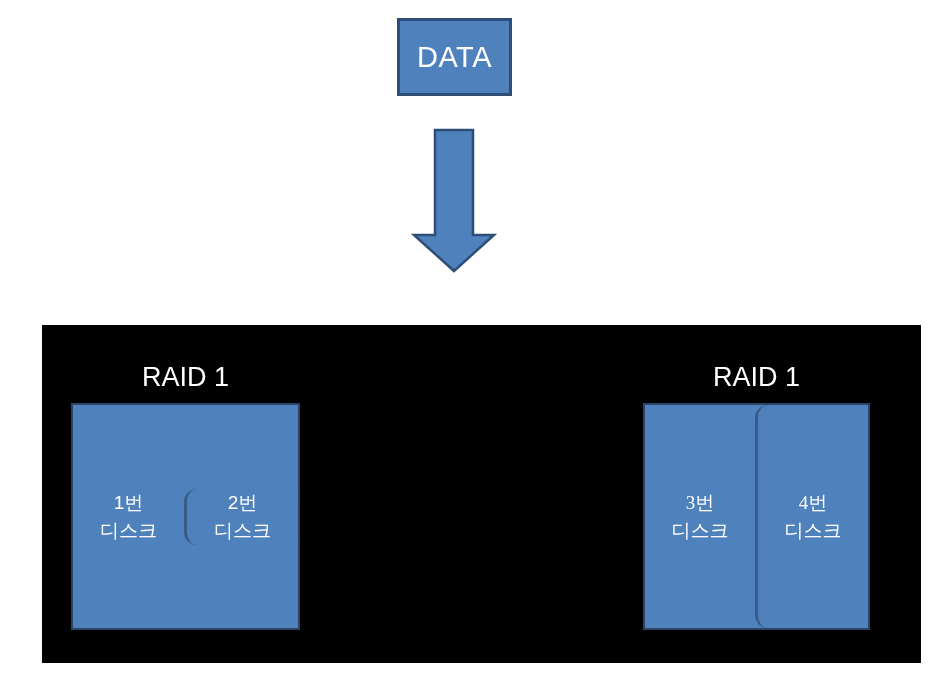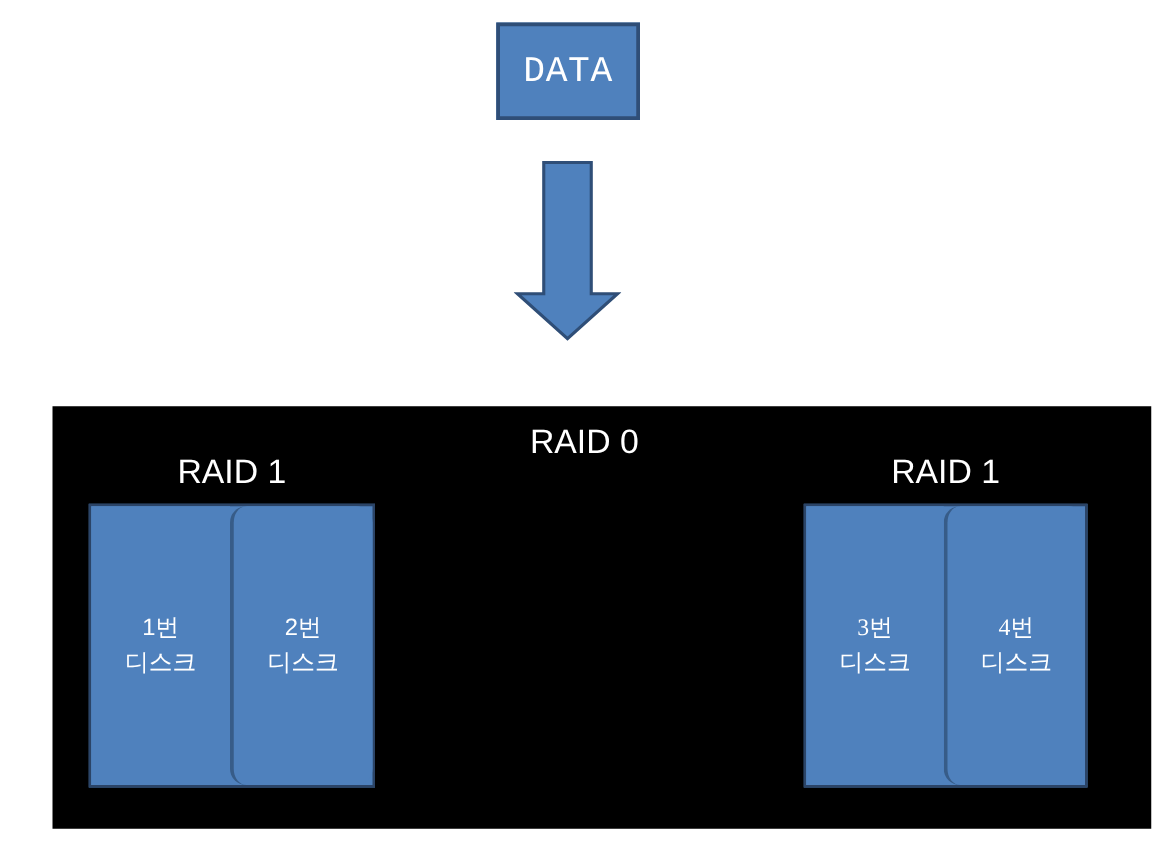--- a/index.html
+++ b/index.html
@@ -24,21 +24,20 @@
   .data-box {
     position: absolute;
     left: 397px; top: 18px;
     width: 115px; height: 78px;
     background: var(--shape-fill);
     border: 3px solid var(--shape-border);
     display: flex; align-items: center; justify-content: center;
     color: var(--label-text);
     font-size: 29px;
     letter-spacing: 0.5px;
-    font-family: Liberation Mono, monospace;
   }
   .down-arrow {
     position: absolute;
     left: 411px; top: 127px;
     width: 86px; height: 147px;
   }
   .down-arrow polygon {
     fill: var(--shape-fill);
     stroke: var(--shape-border);
     stroke-width: 2.5;
@@ -72,21 +71,21 @@
   .raid1-label.left  { left: 29px;  width: 229px; }
   .raid1-label.right { left: 601px; width: 227px; }
   .disk-group {
     position: absolute;
     top: 78px;
     height: 227px;
     display: flex;
     border: 2px solid var(--disk-outer-border);
     background: var(--shape-fill);
   }
-  .disk-group.left  { left: 29px;  width: 229px; }
+  .disk-group.left  { left: 29px;  width: 229px; align-items: center; }
   .disk-group.right { left: 601px; width: 227px; font-family: Liberation Serif, serif; }
   .disk {
     flex: 1 1 0;
     display: flex; align-items: center; justify-content: center;
     background: var(--shape-fill);
   }
   .disk + .disk { border-left: 3px solid var(--disk-divider); border-radius: 13px; }
   .disk-label {
     color: var(--label-text);
     font-size: 19px;
@@ -101,21 +100,20 @@
 <div class="canvas">
 
   <div class="data-box">DATA</div>
 
   <svg class="down-arrow" viewBox="-3 -3 86 147" xmlns="http://www.w3.org/2000/svg" aria-hidden="true">
     <polygon points="21,0 59,0 59,105 80,105 40,141 0,105 21,105"></polygon>
   </svg>
 
   <div class="raid-panel">
 
-    <div class="raid0-label">RAID 0</div>
 
     <div class="raid1-label left">RAID 1</div>
 
     <div class="raid1-label right">RAID 1</div>
 
     <div class="disk-group left">
       <div class="disk">
         <div class="disk-label">1번
 디스크</div>
       </div>

